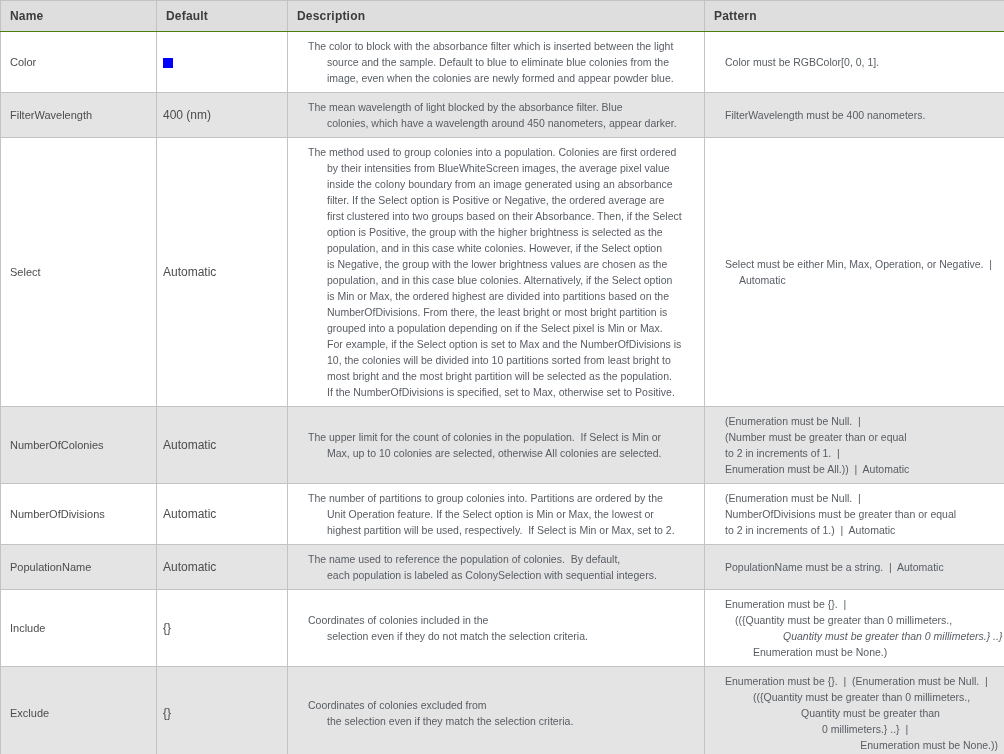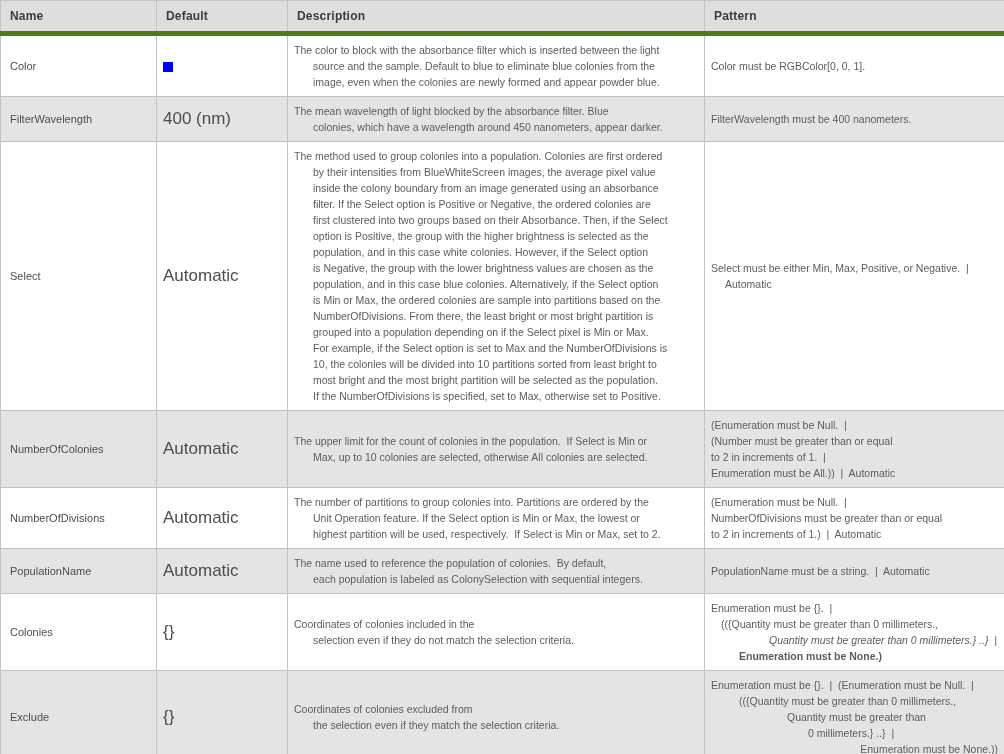--- a/index.html
+++ b/index.html
@@ -32,40 +32,40 @@
     background: var(--row-bg);
   }
   thead th {
     background: var(--header-bg);
     color: var(--header-text);
     font-size: 12px;
     font-weight: bold;
     letter-spacing: 0.2px;
     text-align: left;
     padding: 8px 6px 8px 9px;
-    border-bottom: 5px solid #4d7c0f;
+    border-bottom: 1px solid #4d7c0f;
   }
   tr.alt td { background: var(--zebra-bg); }
   td.name {
     font-size: 11px;
     color: var(--name-text);
     padding: 6px 6px 6px 9px;
   }
   td.def {
-    font-size: 17px;
+    font-size: 12px;
     color: var(--name-text);
     padding: 6px;
   }
   td.desc, td.pat {
     font-size: 10.5px;
     color: var(--body-text);
     line-height: 16px;
     padding: 6px;
   }
-  .desc-line, .pat-line { white-space: pre; }
+  .desc-line, .pat-line { white-space: pre; margin-left: 14px; }
   .desc-line.cont { padding-left: 19px; }
   .pat-line.center { text-align: left; }
   .swatch {
     display: inline-block;
     width: 10px;
     height: 10px;
     vertical-align: middle;
   }
 </style>
 </head>
@@ -111,36 +111,36 @@
             <div class="pat-line">FilterWavelength must be 400 nanometers.</div>
           </td>
         </tr>
         <tr>
           <td class="name">Select</td>
           <td class="def"><span>Automatic</span></td>
           <td class="desc">
             <div class="desc-line">The method used to group colonies into a population. Colonies are first ordered</div>
             <div class="desc-line cont">by their intensities from BlueWhiteScreen images, the average pixel value</div>
             <div class="desc-line cont">inside the colony boundary from an image generated using an absorbance</div>
-            <div class="desc-line cont">filter. If the Select option is Positive or Negative, the ordered colonies are</div>
+            <div class="desc-line cont">filter. If the Select option is Positive or Negative, the ordered average are</div>
             <div class="desc-line cont">first clustered into two groups based on their Absorbance. Then, if the Select</div>
             <div class="desc-line cont">option is Positive, the group with the higher brightness is selected as the</div>
             <div class="desc-line cont">population, and in this case white colonies. However, if the Select option</div>
             <div class="desc-line cont">is Negative, the group with the lower brightness values are chosen as the</div>
             <div class="desc-line cont">population, and in this case blue colonies. Alternatively, if the Select option</div>
-            <div class="desc-line cont">is Min or Max, the ordered colonies are sample into partitions based on the</div>
+            <div class="desc-line cont">is Min or Max, the ordered highest are divided into partitions based on the</div>
             <div class="desc-line cont">NumberOfDivisions. From there, the least bright or most bright partition is</div>
             <div class="desc-line cont">grouped into a population depending on if the Select pixel is Min or Max.</div>
             <div class="desc-line cont">For example, if the Select option is set to Max and the NumberOfDivisions is</div>
             <div class="desc-line cont">10, the colonies will be divided into 10 partitions sorted from least bright to</div>
             <div class="desc-line cont">most bright and the most bright partition will be selected as the population.</div>
             <div class="desc-line cont">If the NumberOfDivisions is specified, set to Max, otherwise set to Positive.</div>
           </td>
           <td class="pat">
-            <div class="pat-line">Select must be either Min, Max, Positive, or Negative.  |</div>
+            <div class="pat-line">Select must be either Min, Max, Operation, or Negative.  |</div>
             <div class="pat-line" style="padding-left: 14px;">Automatic</div>
           </td>
         </tr>
         <tr class="alt">
           <td class="name">NumberOfColonies</td>
           <td class="def"><span>Automatic</span></td>
           <td class="desc">
             <div class="desc-line">The upper limit for the count of colonies in the population.  If Select is Min or</div>
             <div class="desc-line cont">Max, up to 10 colonies are selected, otherwise All colonies are selected.</div>
           </td>
@@ -170,31 +170,31 @@
           <td class="def"><span>Automatic</span></td>
           <td class="desc">
             <div class="desc-line">The name used to reference the population of colonies.  By default,</div>
             <div class="desc-line cont">each population is labeled as ColonySelection with sequential integers.</div>
           </td>
           <td class="pat">
             <div class="pat-line">PopulationName must be a string.  |  Automatic</div>
           </td>
         </tr>
         <tr>
-          <td class="name">Colonies</td>
+          <td class="name">Include</td>
           <td class="def"><span>{}</span></td>
           <td class="desc">
             <div class="desc-line">Coordinates of colonies included in the</div>
             <div class="desc-line cont">selection even if they do not match the selection criteria.</div>
           </td>
           <td class="pat">
             <div class="pat-line">Enumeration must be {}.  |</div>
             <div class="pat-line" style="padding-left: 10px;">(({Quantity must be greater than 0 millimeters.,</div>
             <div class="pat-line" style="padding-left: 58px; font-style: italic;">Quantity must be greater than 0 millimeters.} ..}  |</div>
-            <div class="pat-line" style="padding-left: 28px; font-weight: bold;">Enumeration must be None.)</div>
+            <div class="pat-line" style="padding-left: 28px;">Enumeration must be None.)</div>
           </td>
         </tr>
         <tr class="alt">
           <td class="name">Exclude</td>
           <td class="def"><span>{}</span></td>
           <td class="desc">
             <div class="desc-line">Coordinates of colonies excluded from</div>
             <div class="desc-line cont">the selection even if they match the selection criteria.</div>
           </td>
           <td class="pat">

